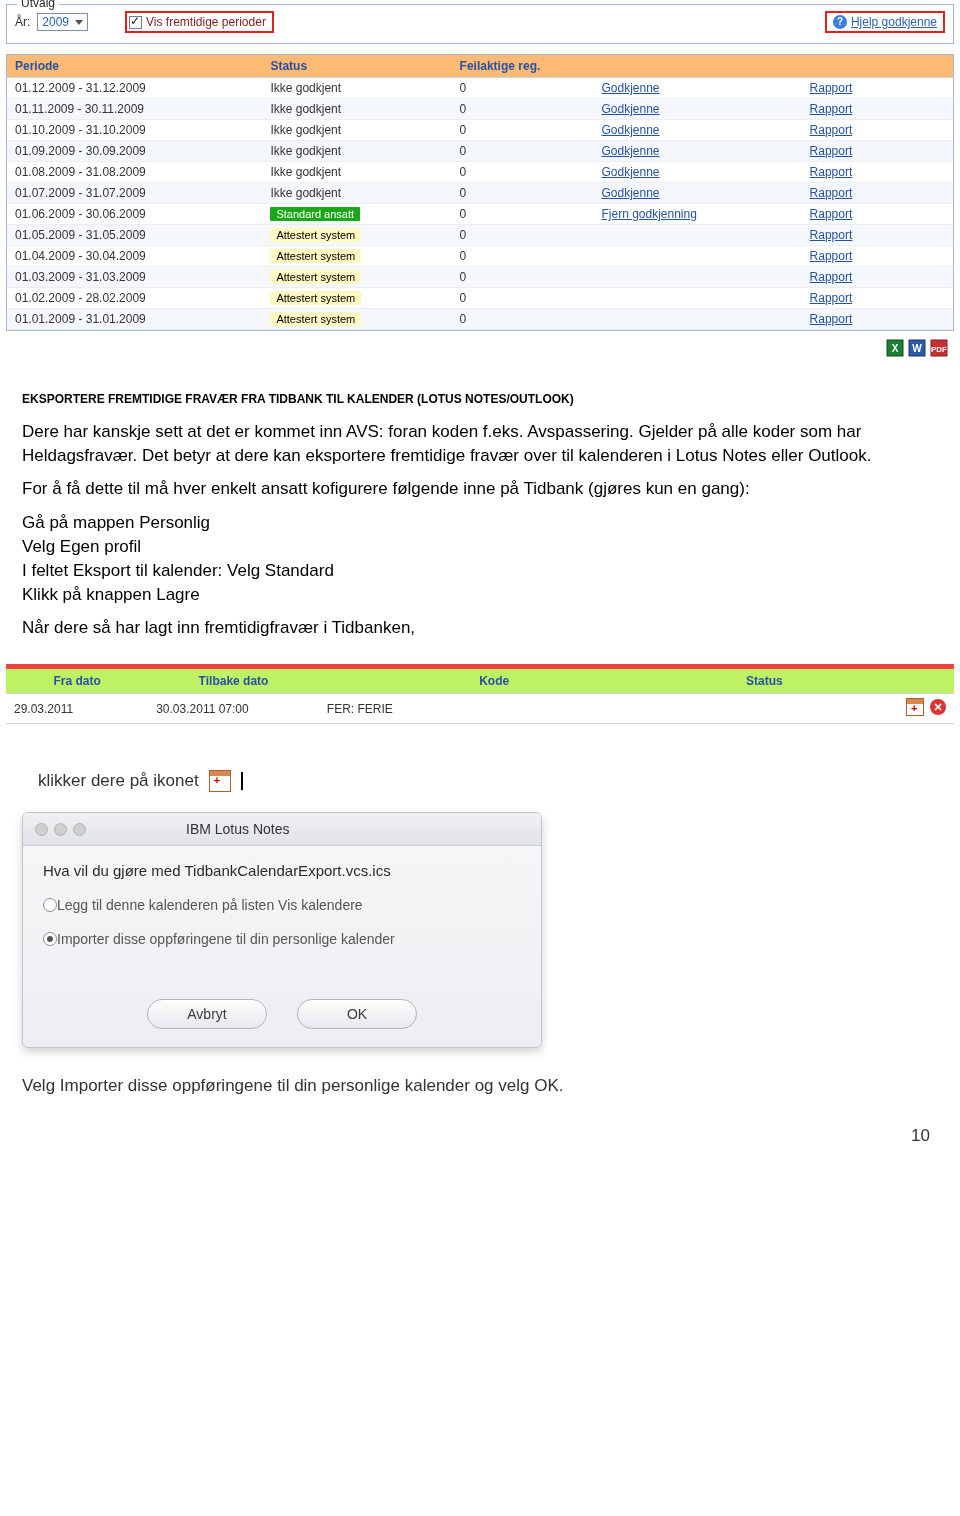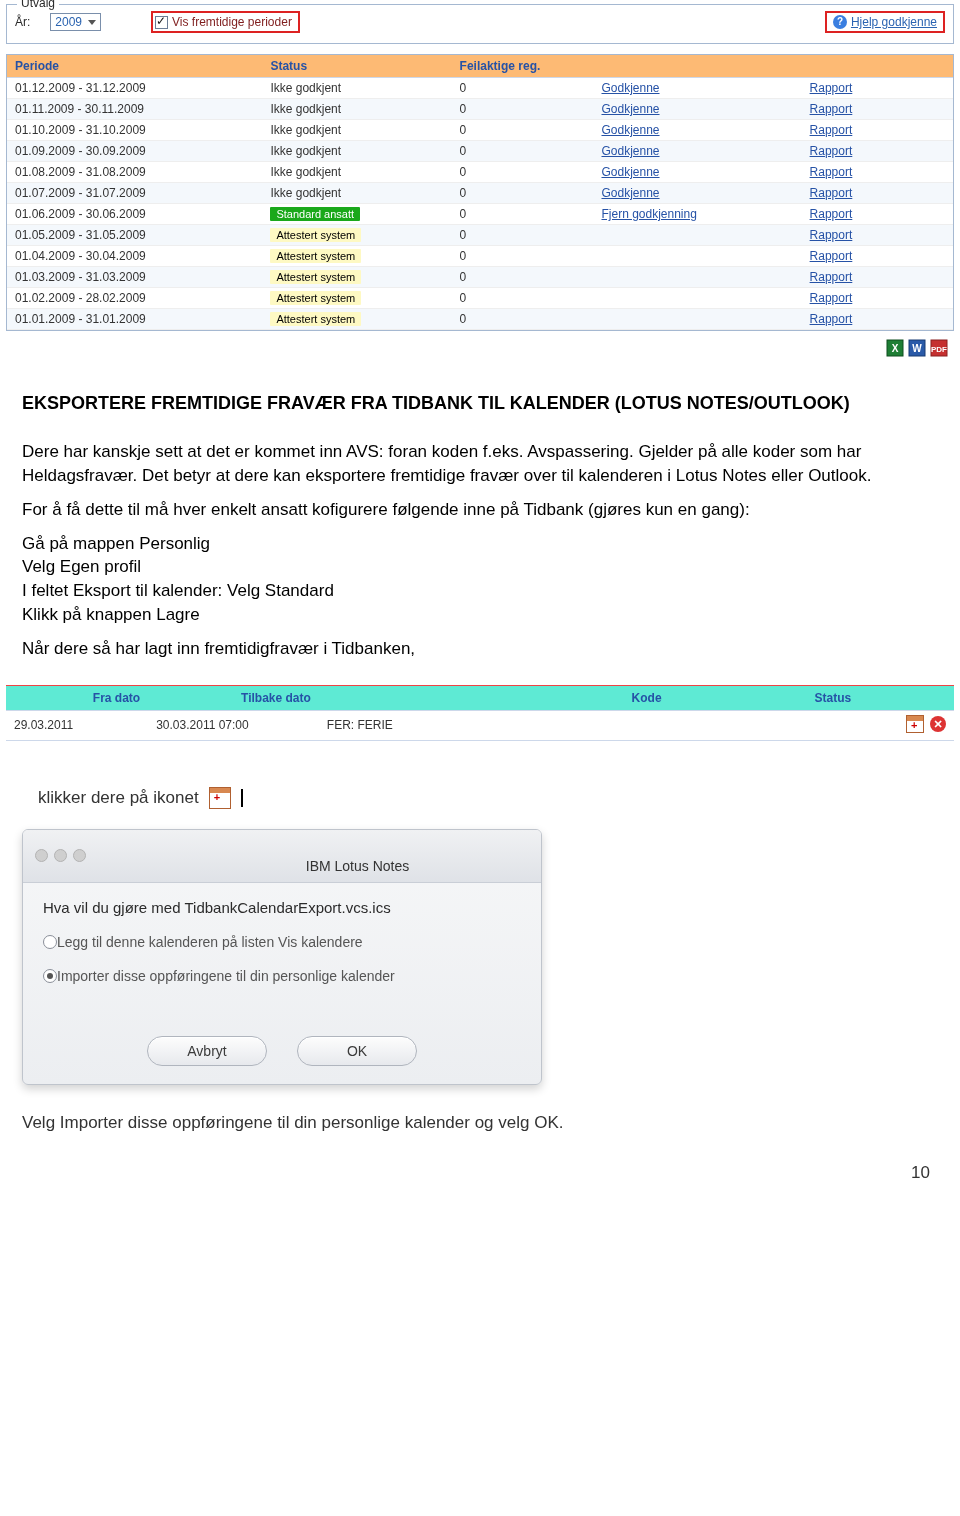--- a/index.html
+++ b/index.html
@@ -27,21 +27,21 @@
     background: #fff;
     padding: 0 4px;
     font-size: 12px;
     color: #2a2a2a;
   }
   .fieldset-row {
     display: flex;
     align-items: center;
     justify-content: space-between;
   }
-  .left-controls { display: flex; align-items: center; gap: 20px; text-align: right; }
+  .left-controls { display: flex; align-items: center; gap: 7px; text-align: right; }
   .year-label { font-size: 12px; color: #2a2a2a; }
   .year-select {
     border: 1px solid #7a8fab;
     font-size: 12px;
     padding: 1px 18px 1px 4px;
     color: #2a63b0;
     background: #fff;
     position: relative;
     display: inline-flex;
     align-items: center;
@@ -141,36 +141,36 @@
   .xicon { width: 18px; height: 18px; display: inline-block; }
 
   
   .section {
     padding: 10px 22px 6px 22px;
     font-size: 17px;
     line-height: 1.4;
     color: #000;
   }
   .section h2 {
-    font-size: 18px;
+    font-size: 12px;
     font-weight: bold;
-    margin: 16px 0 24px 0;
+    margin: 16px 0 12px 0;
   }
   .section p { margin: 10px 0; }
 
   
   .entry-wrap { margin: 8px 6px; border-bottom: 1px solid #cdd8ea; }
   .entry { width: 100%; border-collapse: collapse; font-size: 12px; }
   .entry thead th {
-    background: #5eead4;
+    background: #bef264;
     color: #2652a6;
     font-weight: bold;
-    text-align: right;
+    text-align: center;
     padding: 5px 8px;
-    border-top: 1px solid #ef4444;
+    border-top: 5px solid #ef4444;
     border-bottom: 1px solid #cdd8ea;
   }
   .entry tbody td { padding: 4px 8px; }
   .row-icons { display: inline-flex; gap: 6px; align-items: center; }
 
   .cal-icon {
     width: 18px; height: 18px; position: relative;
     border: 1px solid #b06030;
     background: #fff;
   }
@@ -210,21 +210,21 @@
   }
   .dlg-titlebar {
     display: flex;
     align-items: center;
     padding: 8px 12px;
     background: linear-gradient(#f0f1f3,#dfe2e7);
     border-bottom: 1px solid #c9ced6;
   }
   .traffic { display:flex; gap:6px; margin-right: 100px;}
   .dot { width:13px; height:13px; border-radius:50%; background:#cfcfcf; border:1px solid #b3b3b3; }
-  .dlg-title { flex:1; text-align:center; font-size:14px; color:#333;margin-top:20px; }
+  .dlg-title { flex:1; text-align:left; font-size:14px; color:#333; }
   .dlg-body { padding: 16px 20px 18px 20px; }
   .dlg-q { font-size: 15px; color:#2b2b2b; margin-bottom: 14px; }
   .radio-row { display:flex; align-items:center; margin: 18px 0; font-size:14px; color:#555; }
   .radio { width:14px; height:14px; border:1px solid #8a8f99; border-radius:50%; background:#fff; position:relative; }
   .radio.on::after { content:""; position:absolute; top:3px; left:3px; width:6px; height:6px; border-radius:50%; background:#555; }
   .dlg-buttons { display:flex; justify-content:center; gap:30px; padding: 16px 0 18px 0; }
   .dlg-btn {
     width: 120px; height: 30px;
     border: 1px solid #b0b5be;
     border-radius: 15px;

